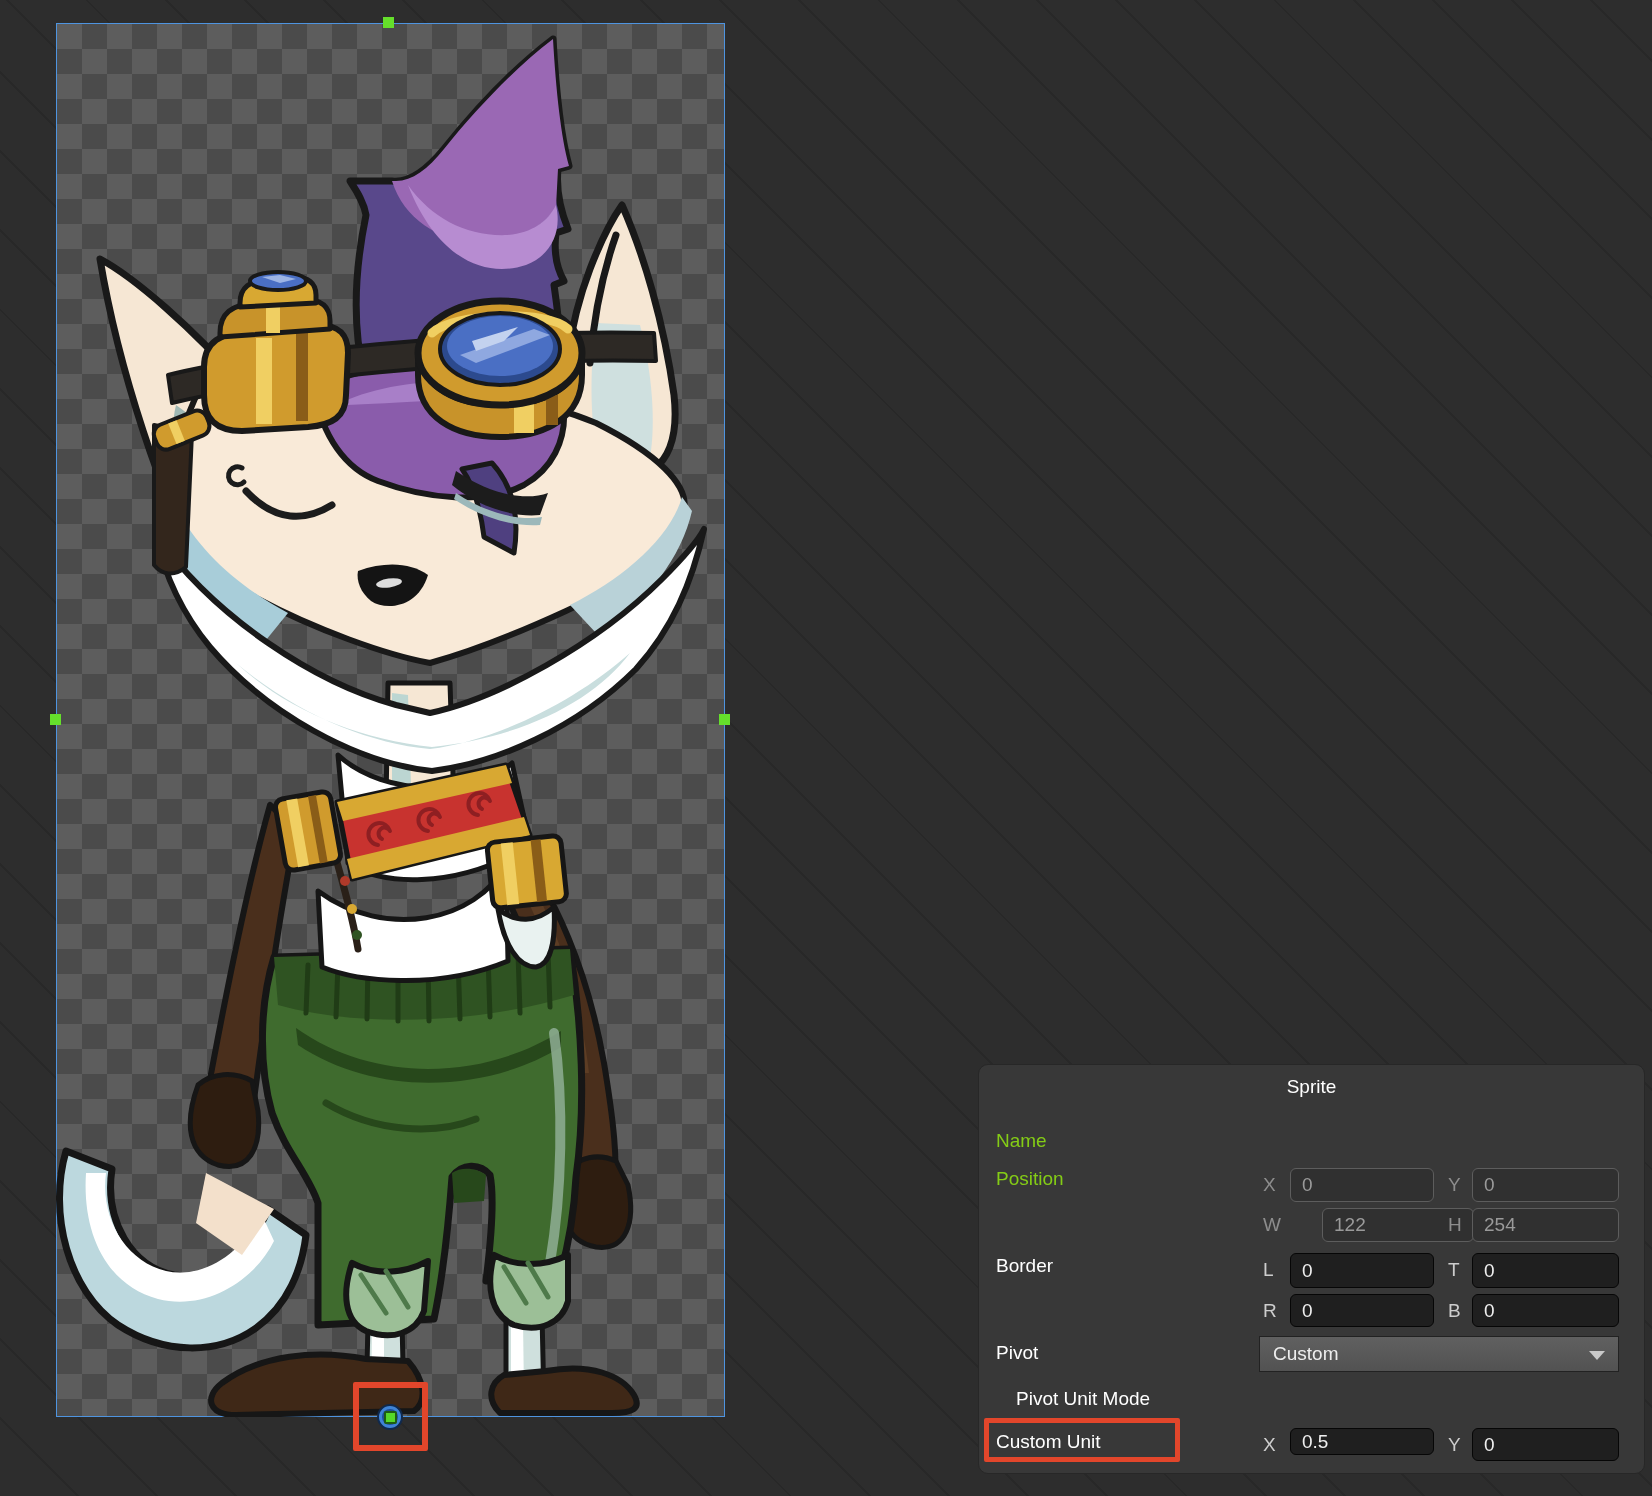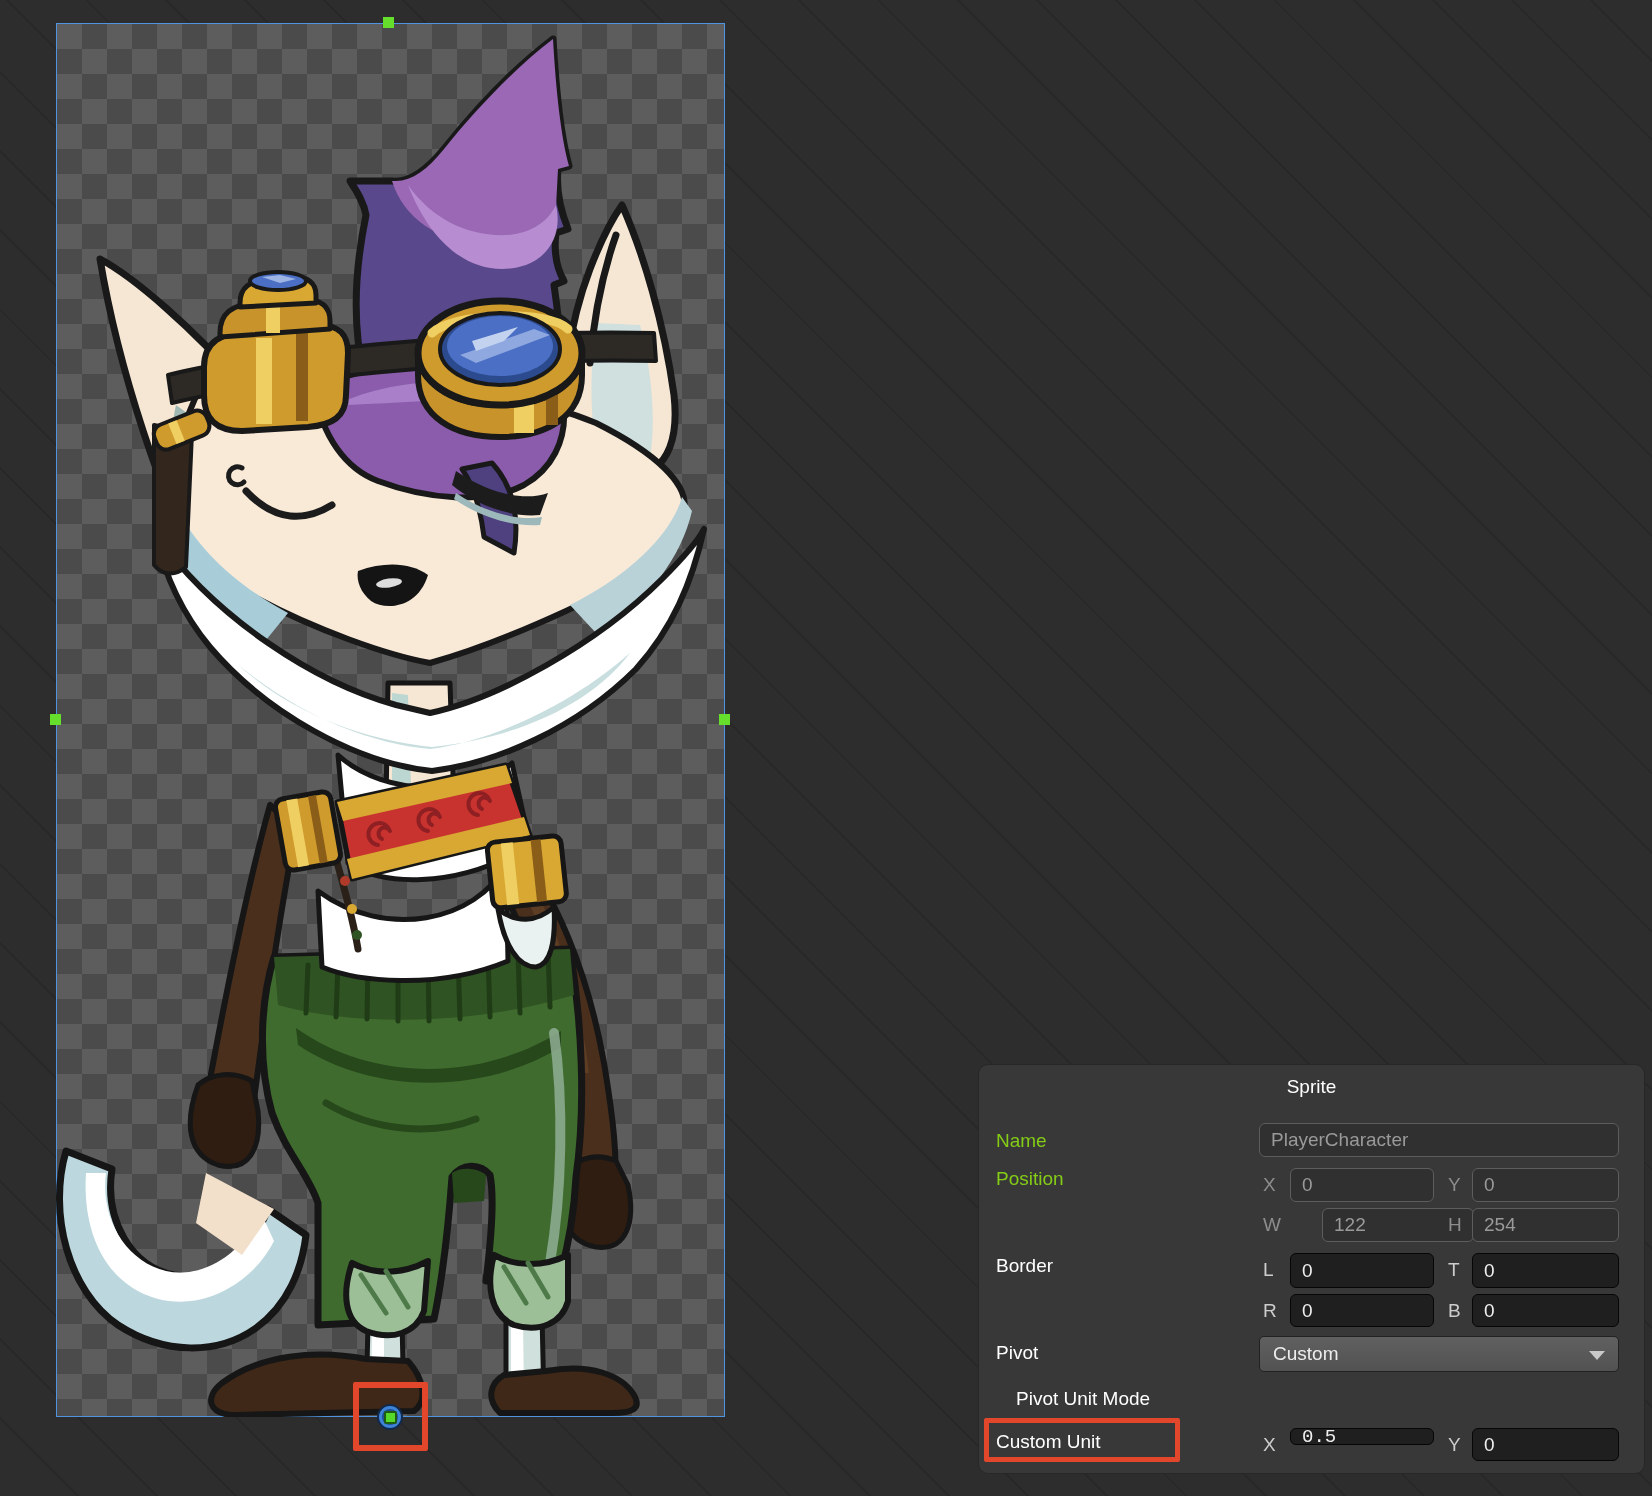--- a/index.html
+++ b/index.html
@@ -44,21 +44,21 @@
   .lbl.dis{color:#84cc16;}
   .pfx{position:absolute;width:22px;height:26px;line-height:26px;color:#cdcdcd;}
   .pfx.dis{color:#8d8d8d;}
   .inp{
     position:absolute;box-sizing:border-box;border-radius:6px;height:34px;
     font-family:"Liberation Sans",sans-serif;font-size:19px;padding:0 0 0 11px;outline:none;
     background:#1f1f1f;border:1px solid #060606;color:#efefef;
   }
   .inp.dis{background:#303030;border:1px solid #5d5d5d;color:#9a9a9a;}
   .dd{
-    position:absolute;box-sizing:border-box;height:36px;border-radius:5px;
+    position:absolute;box-sizing:border-box;height:36px;border-radius:0;
     background:linear-gradient(#606060,#525252);border:1px solid #222222;
     color:#ededed;line-height:34px;padding-left:13px;cursor:default;
   }
   .dd .arrow{
     position:absolute;right:13px;top:14px;width:0;height:0;
     border-left:8px solid transparent;border-right:8px solid transparent;border-top:9px solid #c9c9c9;
   }
 </style>
 </head>
 <body>
@@ -233,21 +233,20 @@
     </div>
   </div>
 
   <div id="hl-pivot" class="red-box"></div>
   <div id="hl-custom-pivot" class="red-box"></div>
 
   <div id="panel">
     <div class="title">Sprite</div>
 
     <div class="lbl dis" style="top:63px;">Name</div>
-    <input class="inp dis" style="left: 280px; top: 58px; width: 360px;" readonly="" value="PlayerCharacter">
 
     <div class="lbl dis" style="top:101px;">Position</div>
     <div class="pfx dis" style="left:284px;top:107px;">X</div>
     <input class="inp dis" style="left: 311px; top: 103px; width: 144px;" readonly="" value="0">
     <div class="pfx dis" style="left:469px;top:107px;">Y</div>
     <input class="inp dis" style="left: 493px; top: 103px; width: 147px;" readonly="" value="0">
     <div class="pfx dis" style="left:284px;top:147px;">W</div>
     <input class="inp dis" style="left: 311px; top: 143px; width: 152px; margin-left: 32px;" readonly="" value="122">
     <div class="pfx dis" style="left:469px;top:147px;">H</div>
     <input class="inp dis" style="left: 493px; top: 143px; width: 147px;" readonly="" value="254">
@@ -265,18 +264,18 @@
     <div class="lbl" style="top:275px;">Pivot</div>
     <div class="dd" style="left:280px;top:271px;width:360px;">
       <span>Custom</span>
       <span class="arrow"></span>
     </div>
 
     <div class="lbl" style="top:321px;margin-left:20px;">Pivot Unit Mode</div>
 
     <div class="lbl" style="top:364px;">Custom Unit</div>
     <div class="pfx" style="left:284px;top:367px;">X</div>
-    <input class="inp" style="left: 311px; top: 363px; width: 144px; height: 17px; font-family: Liberation Mono, monospace;" value="0.5">
+    <input class="inp" style="left: 311px; top: 363px; width: 144px; height: 27px;" value="0.5">
     <div class="pfx" style="left:469px;top:367px;">Y</div>
     <input class="inp" style="left: 493px; top: 363px; width: 147px; height: 33px;" value="0">
   </div>
 
 </div>
 
 </body></html>

